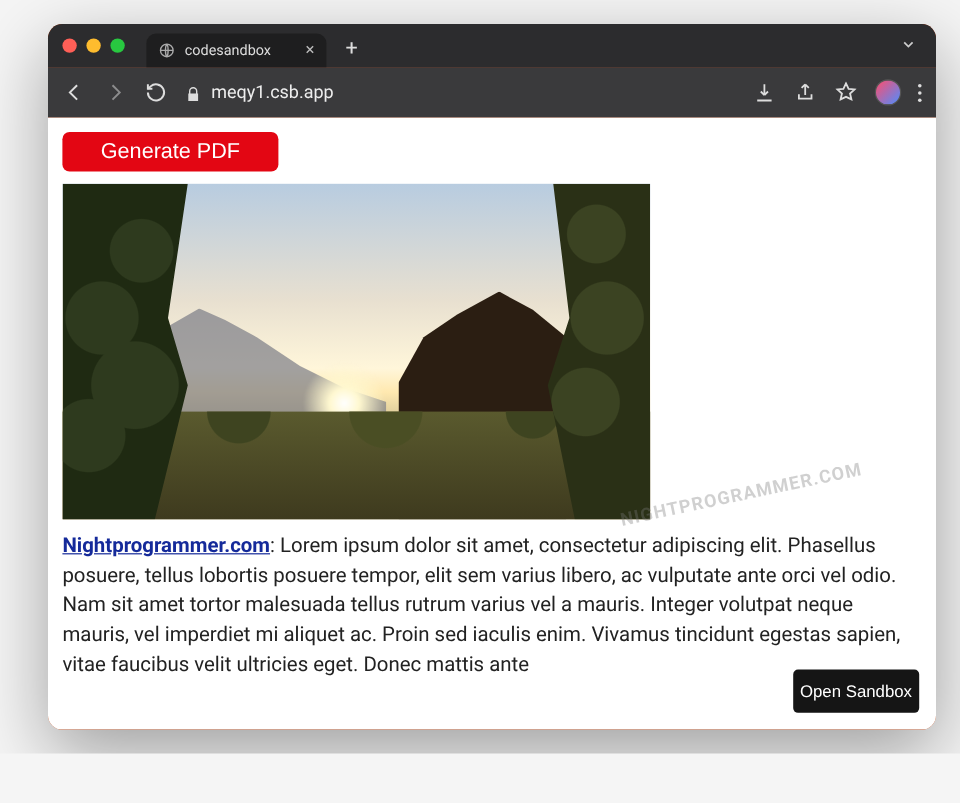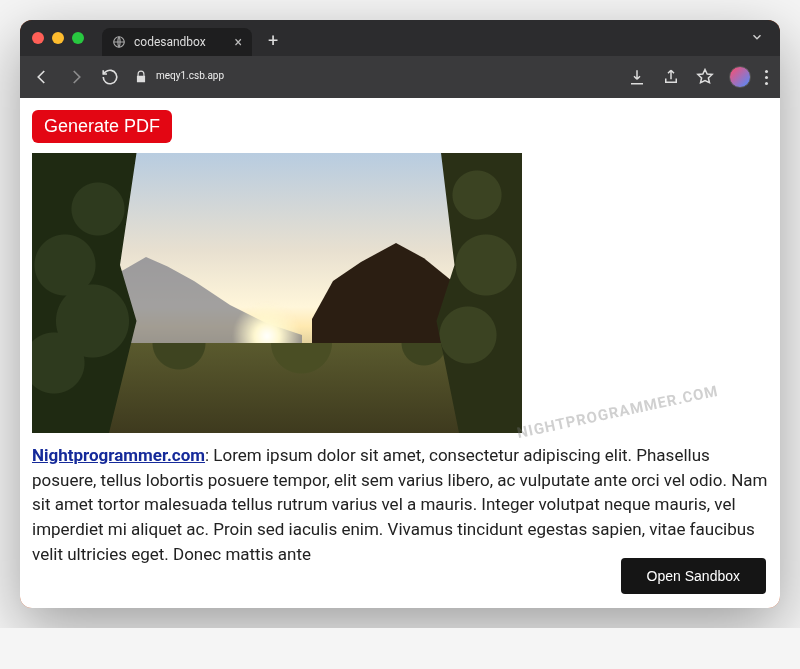--- a/index.html
+++ b/index.html
@@ -10,20 +10,21 @@
     align-items: flex-start;
     justify-content: center;
     padding: 20px;
   }
   .window {
     width: 776px;
     background: #c2410c;
     border-radius: 12px;
     box-shadow: 0 20px 60px rgba(0,0,0,0.35);
     overflow: hidden;
+    margin-left: 20px;
   }
   .titlebar {
     background: #2c2c2e;
     height: 36px;
     display: flex;
     align-items: center;
     padding: 0 12px;
     gap: 8px;
   }
   .traffic { display: flex; gap: 8px; margin-right: 10px;}
@@ -62,24 +63,24 @@
     display:flex;
     align-items:center;
     padding: 0 12px;
     gap: 14px;
     color:#ddd;
   }
   .tb-btn { width:20px; height:20px; display:flex; align-items:center; justify-content:center; cursor:pointer; color:#ddd; }
   .url {
     flex: 1;
     display:flex;
-    align-items:flex-start;
+    align-items:flex-end;
     gap:8px;
     color:#eee;
-    font-size:10px;
+    font-size:15px;
   }
   .lock { width:14px; height:14px; }
   .right-icons { display:flex; gap:14px; align-items:center; }
   .avatar {
     width:22px; height:22px; border-radius:50%;
     background: linear-gradient(135deg,#ff4d6d,#4d8dff);
     border:1px solid #555;
   }
   .dots { display:flex; flex-direction:column; gap:3px; cursor:pointer; }
   .dots span { width:3px; height:3px; background:#ddd; border-radius:50%; }
@@ -89,21 +90,21 @@
     padding: 12px 12px 14px 12px;
     position:relative;
     height: 510px;
     overflow:hidden;
   }
   .gen-btn {
     background:#e30613;
     color:#fff;
     border:none;
     border-radius:6px;
-    padding: 6px 12px;
+    padding: 6px 32px;
     font-size:18px;
     cursor:pointer;
     margin-bottom: 10px;
   }
   .photo {
     width: 490px;
     height: 280px;
     position:relative;
     overflow:hidden;
     margin-bottom:10px;
@@ -182,21 +183,21 @@
     font-weight:700;
     text-decoration: underline;
   }
   .sandbox-btn {
     position:absolute;
     right:14px; bottom:14px;
     background:#151515;
     color:#fff;
     border:none;
     border-radius:4px;
-    padding:10px 26px;
+    padding:10px 6px;
     font-size:14px;
     cursor:pointer;
   }
 </style>
 </head>
 <body>
 
 <div class="window">
 
   <div class="titlebar">

